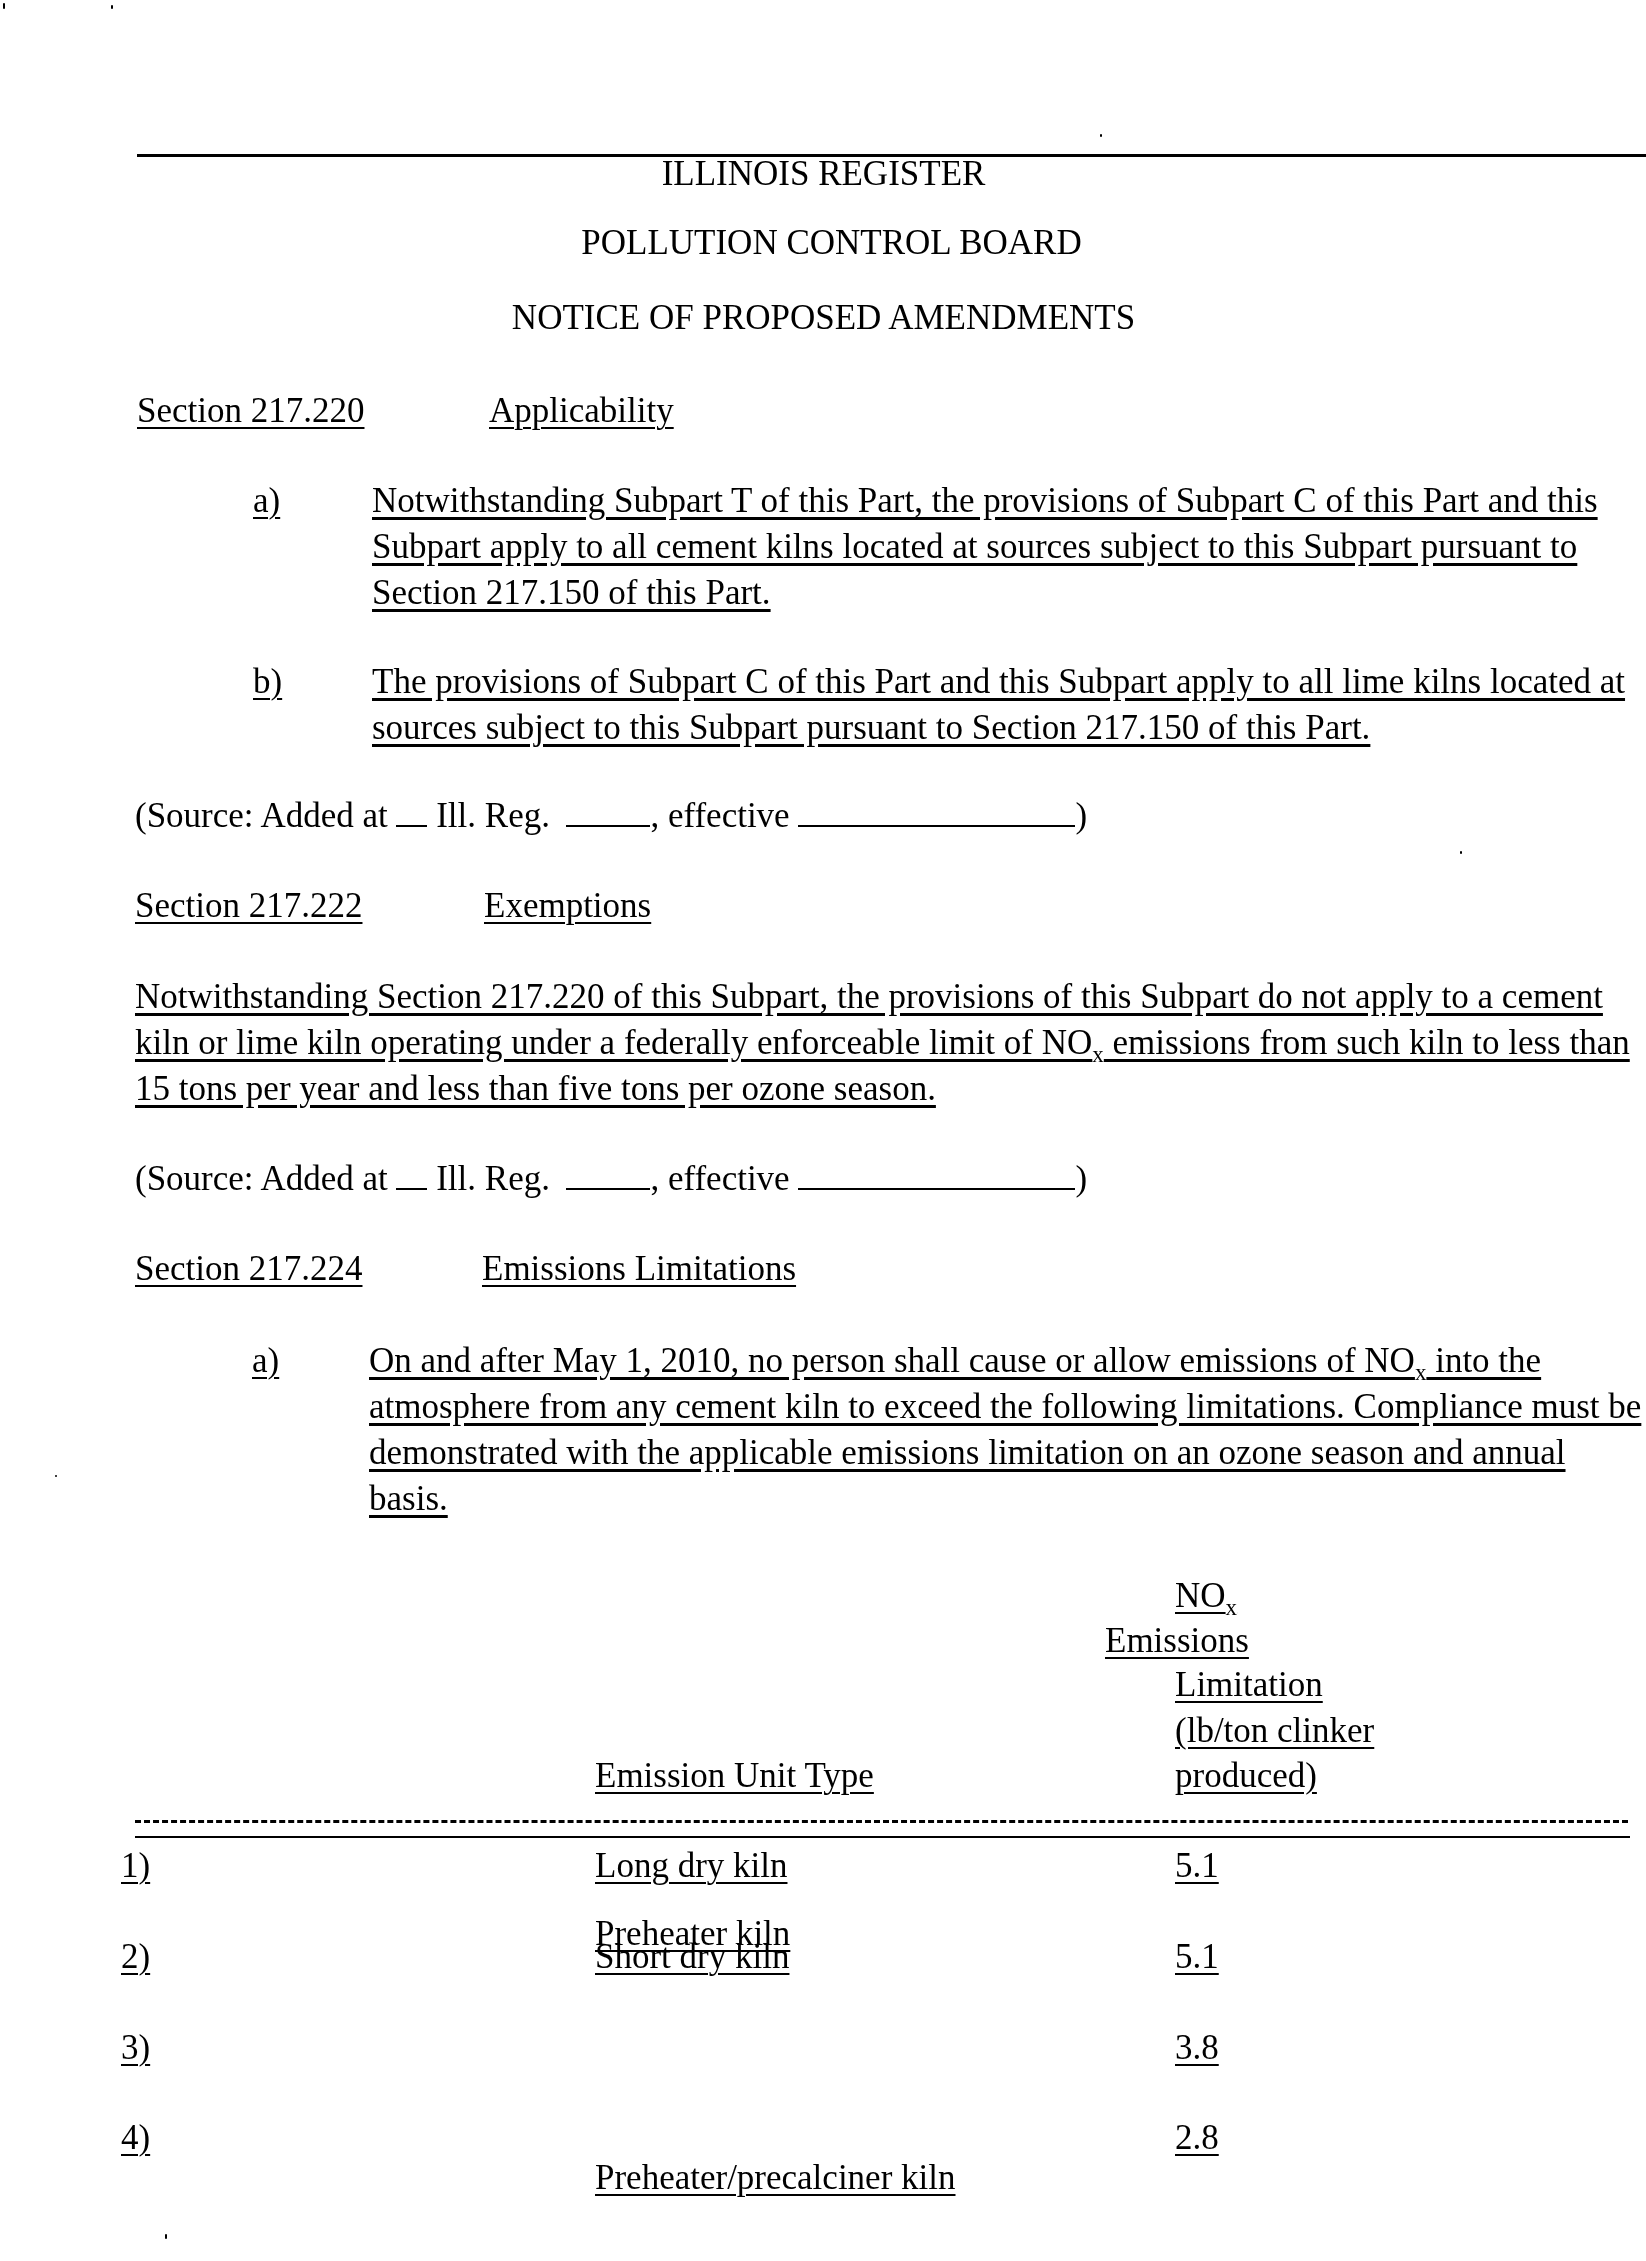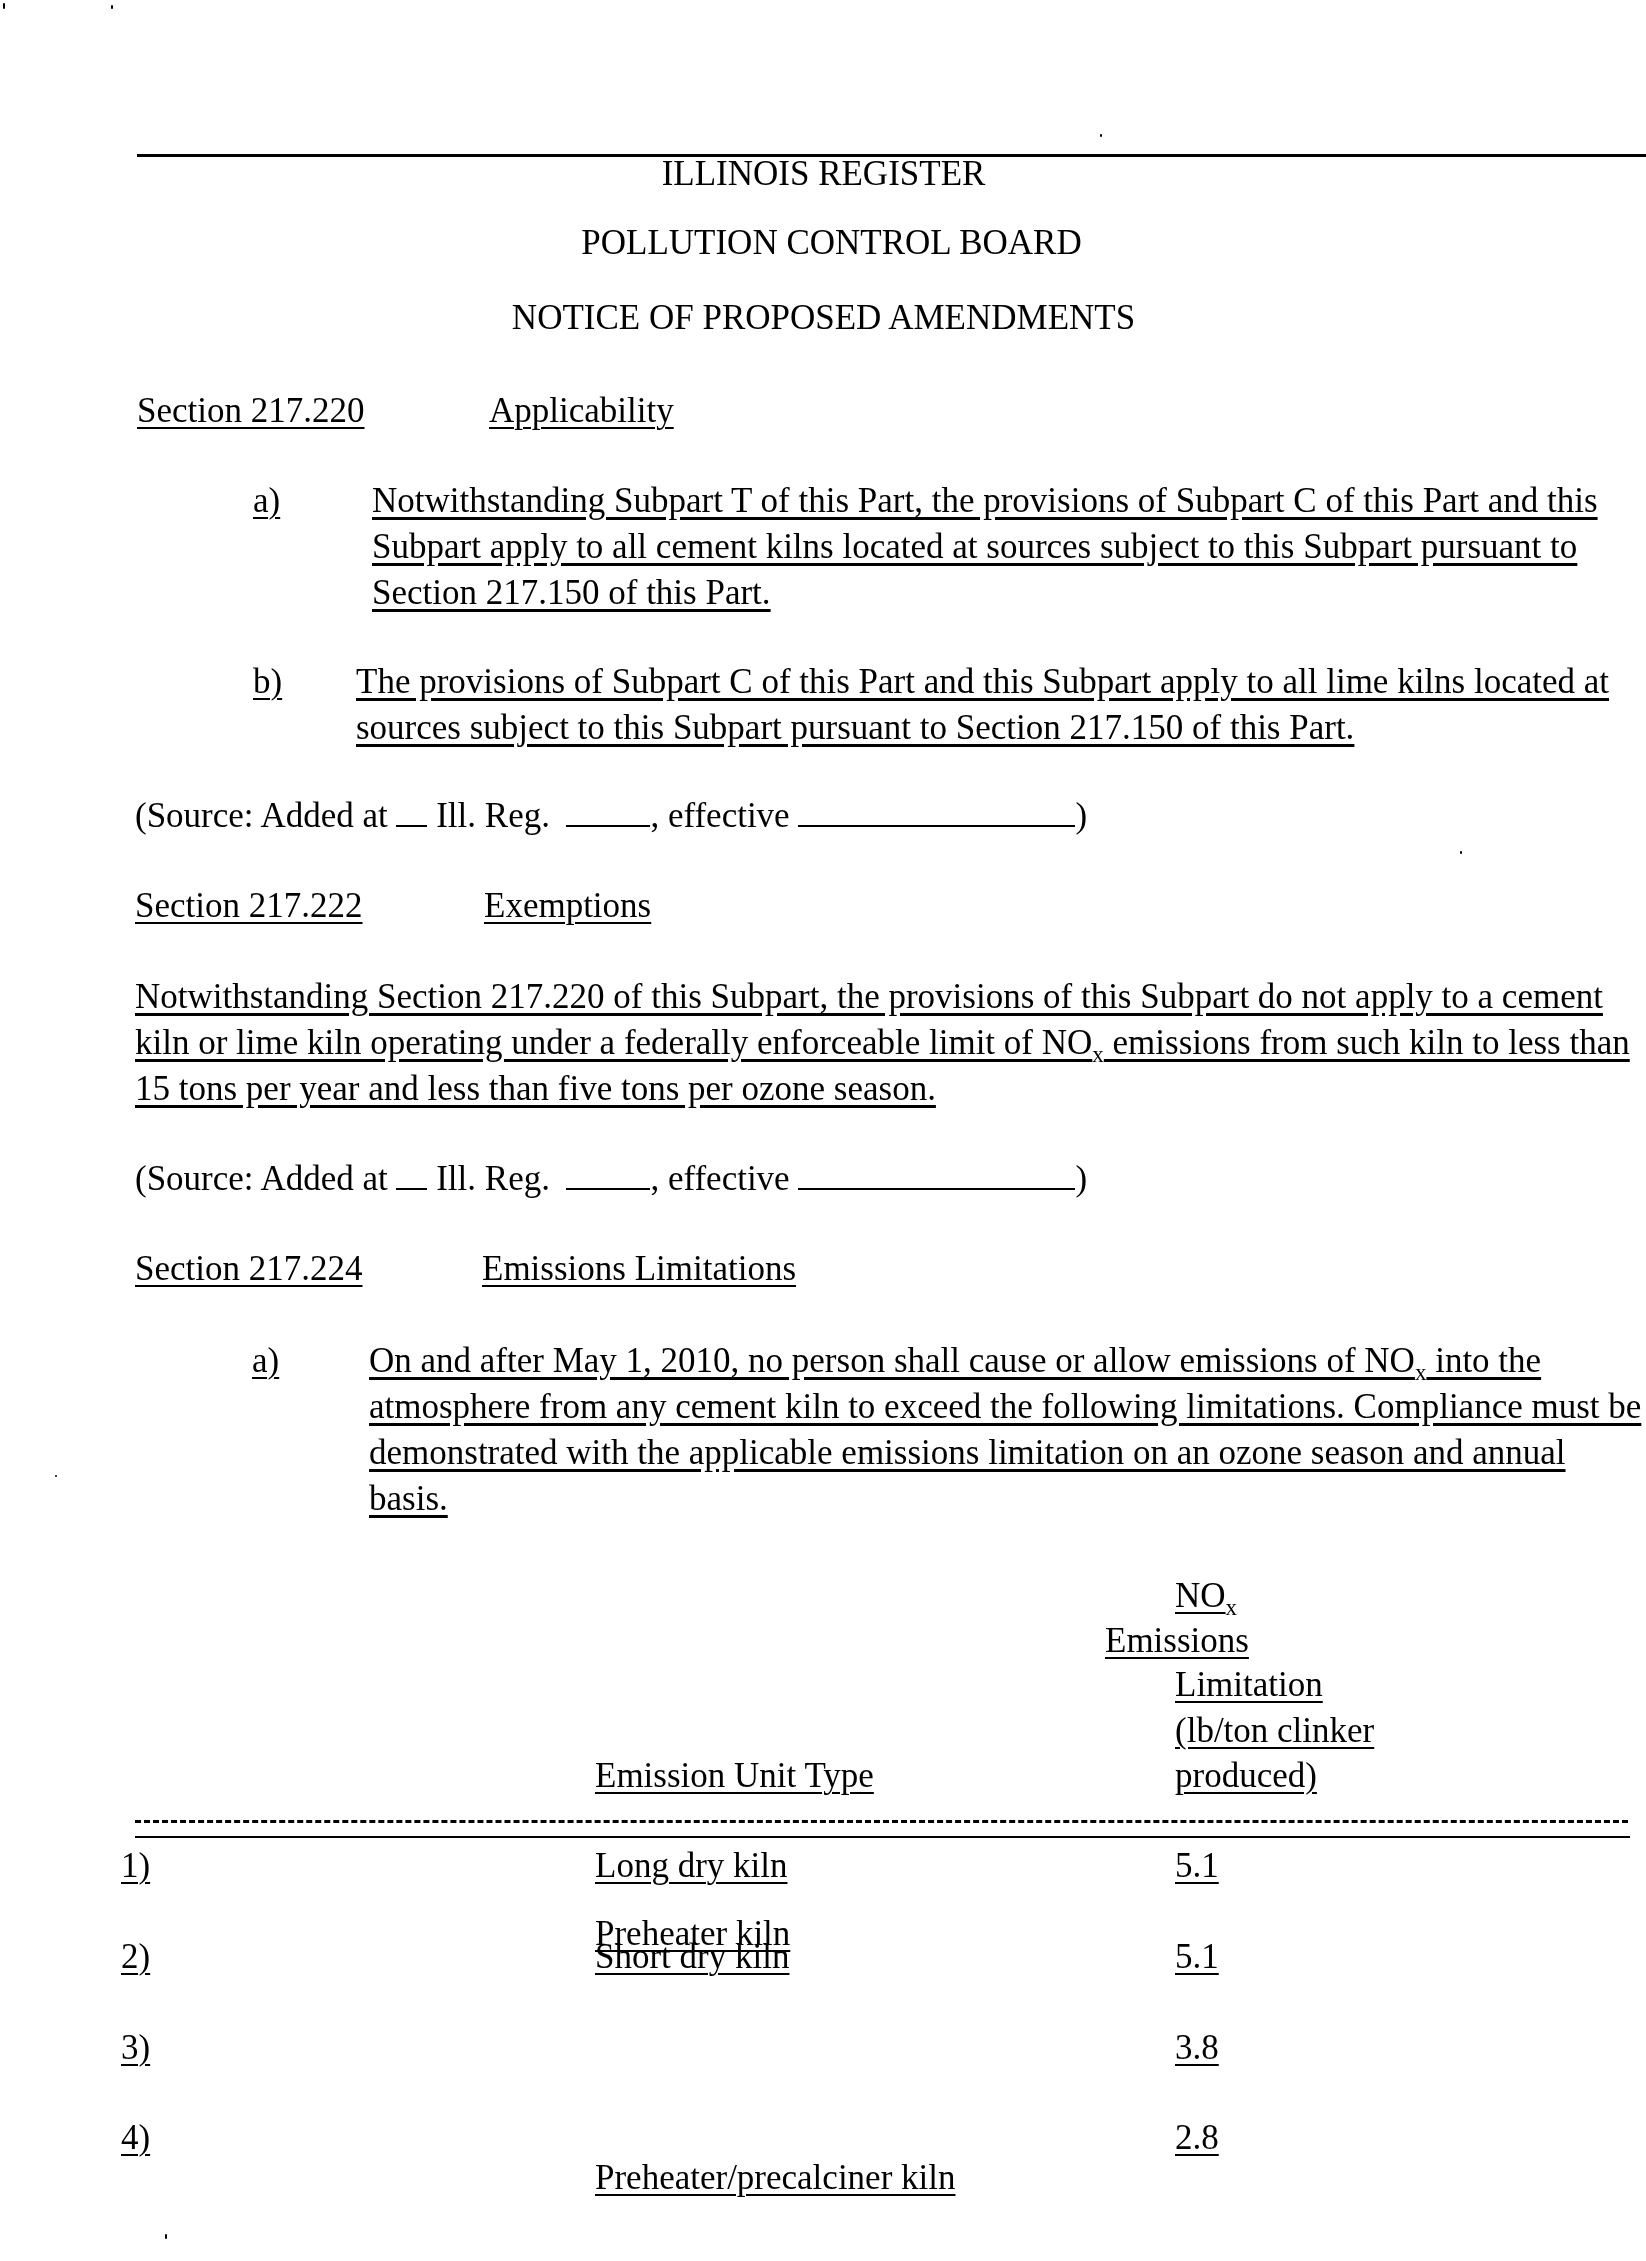--- a/index.html
+++ b/index.html
@@ -33,21 +33,21 @@
 <div class="abs center" style="top:220px;padding-left:8px;">POLLUTION CONTROL BOARD</div>
 <div class="abs center" style="top:295px;">NOTICE OF PROPOSED AMENDMENTS</div>
 
 <div class="abs u" style="left:137px;top:388px;">Section 217.220</div>
 <div class="abs u" style="left:489px;top:388px;">Applicability</div>
 
 <div class="abs u" style="left:253px;top:478px;">a)</div>
 <div class="para u" style="left:372px;top:478px;width:1229px;">Notwithstanding Subpart T of this Part, the provisions of Subpart C of this Part and this Subpart apply to all cement kilns located at sources subject to this Subpart pursuant to Section 217.150 of this Part.</div>
 
 <div class="abs u" style="left:253px;top:659px;">b)</div>
-<div class="para u" style="left:356px;top:659px;width:1275px;">The provisions of Subpart C of this Part and this Subpart apply to all lime kilns located at sources subject to this Subpart pursuant to Section 217.150 of this Part.</div>
+<div class="para u" style="left:372px;top:659px;width:1275px;">The provisions of Subpart C of this Part and this Subpart apply to all lime kilns located at sources subject to this Subpart pursuant to Section 217.150 of this Part.</div>
 
 <div class="abs" style="left:135px;top:793px;">
   <span>(Source: Added at</span>
   <span class="blank" style="width:31px;"></span>
   <span>Ill. Reg.</span>
   <span class="blank" style="width:84px;margin-left:7.7px;"></span><span>, effective</span>
   <span class="blank" style="width:277px;"></span><span>)</span>
 </div>
 
 <div class="abs u" style="left:135px;top:883px;">Section 217.222</div>

